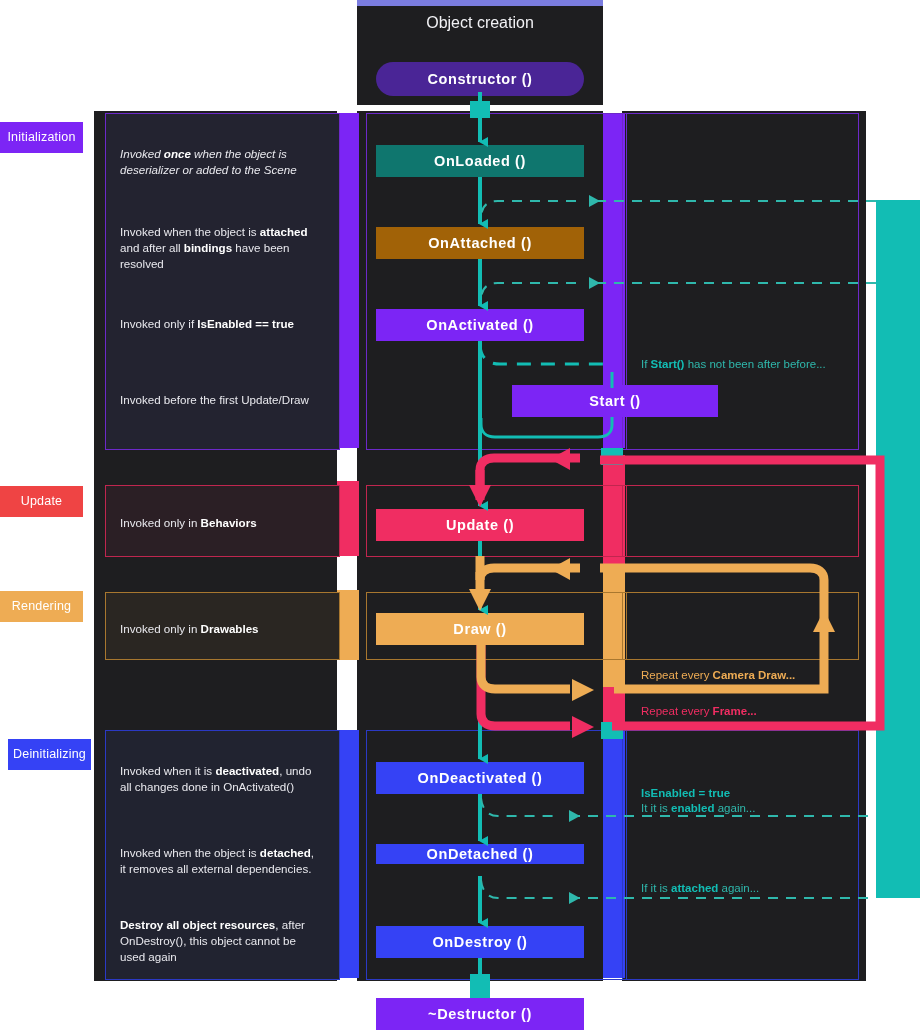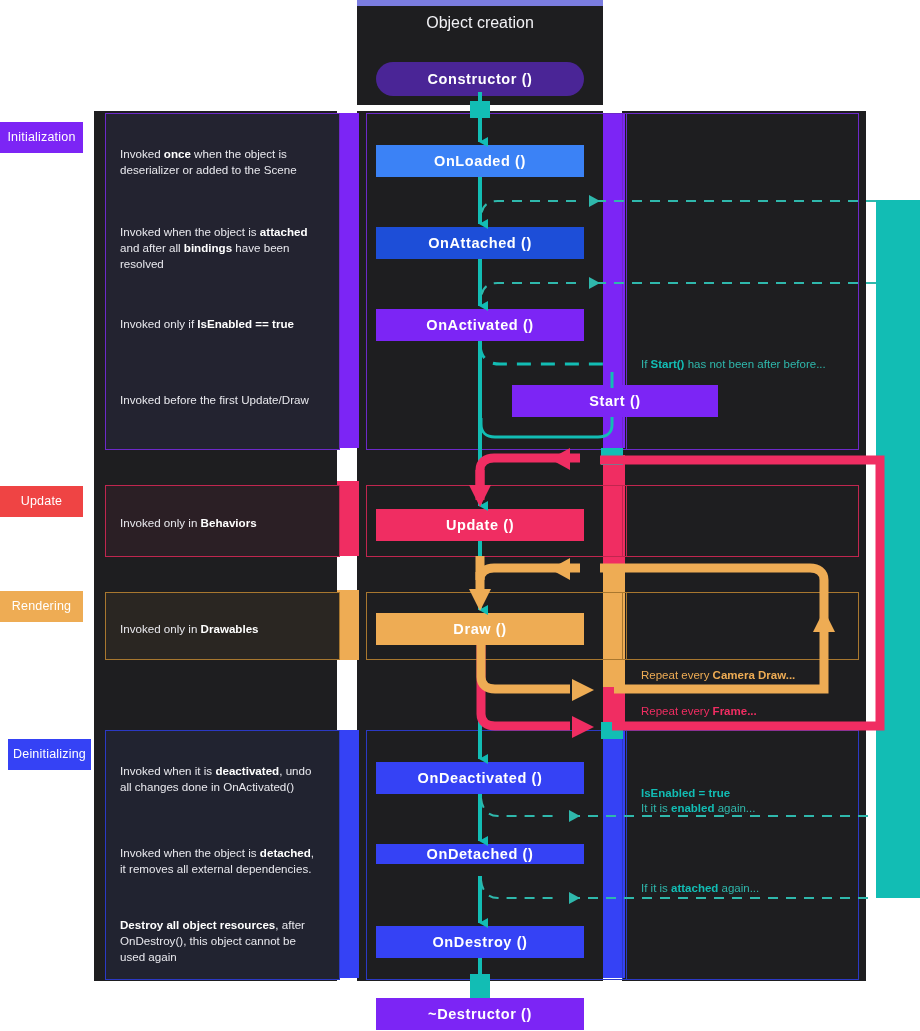--- a/index.html
+++ b/index.html
@@ -59,40 +59,40 @@
   <div class="abs" style="left:603px;top:113px;width:22px;height:335px;background:#7c25f5;"></div>
 
   <div class="frame" style="left:105px;top:113px;width:233px;height:335px;border-color:#6d29c9;background:#232330;"></div>
   <div class="frame" style="left:366px;top:113px;width:259px;height:335px;border-color:#6d29c9;"></div>
   <div class="frame" style="left:622px;top:113px;width:235px;height:335px;border-color:#6d29c9;"></div>
 
   <div class="chip" style="top:122px;background:#7c25f5;">
     <span>Initialization</span>
   </div>
 
-  <div class="note" style="left:120px;top:146px;width:205px;">
+  <div class="note" style="left:120px;top:146px;width:205px;font-style:italic;">
     <span>Invoked </span><b>once</b><span> when the object is</span><br>
     <span>deserializer or added to the Scene</span>
   </div>
   <div class="note" style="left:120px;top:224px;width:210px;">
     <span>Invoked when the object is </span><b>attached</b><br>
     <span>and after all </span><b>bindings</b><span> have been</span><br>
     <span>resolved</span>
   </div>
   <div class="note" style="left:120px;top:316px;width:215px;">
     <span>Invoked only if </span><b>IsEnabled == true</b>
   </div>
   <div class="note" style="left:120px;top:392px;width:215px;">
     <span>Invoked before the first Update/Draw</span>
   </div>
 
-  <div class="mbox" style="left:376px;top:145px;width:208px;height:32px;background:#3b82f6;">
+  <div class="mbox" style="left:376px;top:145px;width:208px;height:32px;background:#0f766e;">
     <span>OnLoaded ()</span>
   </div>
-  <div class="mbox" style="left:376px;top:227px;width:208px;height:32px;background:#1d4ed8;">
+  <div class="mbox" style="left:376px;top:227px;width:208px;height:32px;background:#a16207;">
     <span>OnAttached ()</span>
   </div>
   <div class="mbox" style="left:376px;top:309px;width:208px;height:32px;background:#7c25f5;">
     <span>OnActivated ()</span>
   </div>
   <div class="mbox" style="left:512px;top:385px;width:206px;height:32px;background:#7c25f5;">
     <span>Start ()</span>
   </div>
 
   <div class="rlabel" style="left:641px;top:357px;color:#2fb8ac;">

